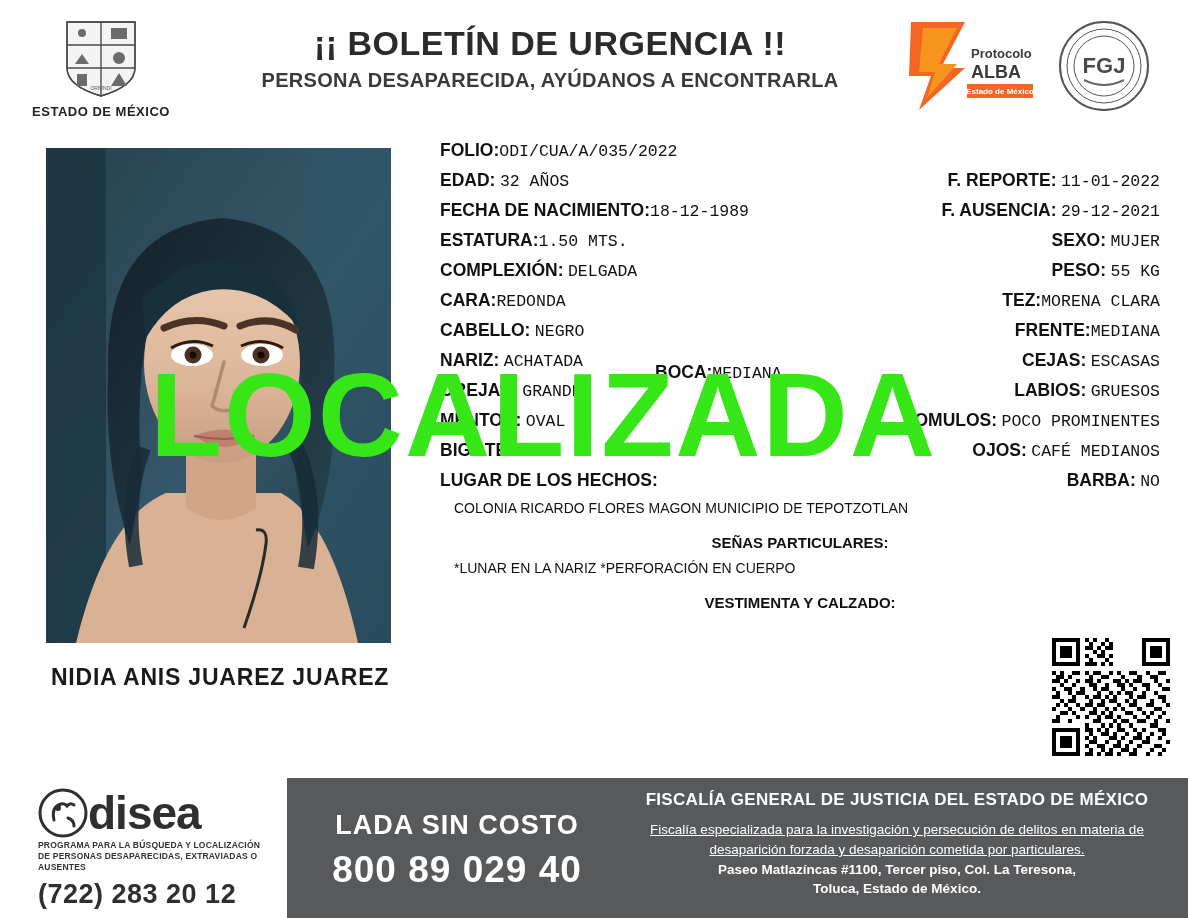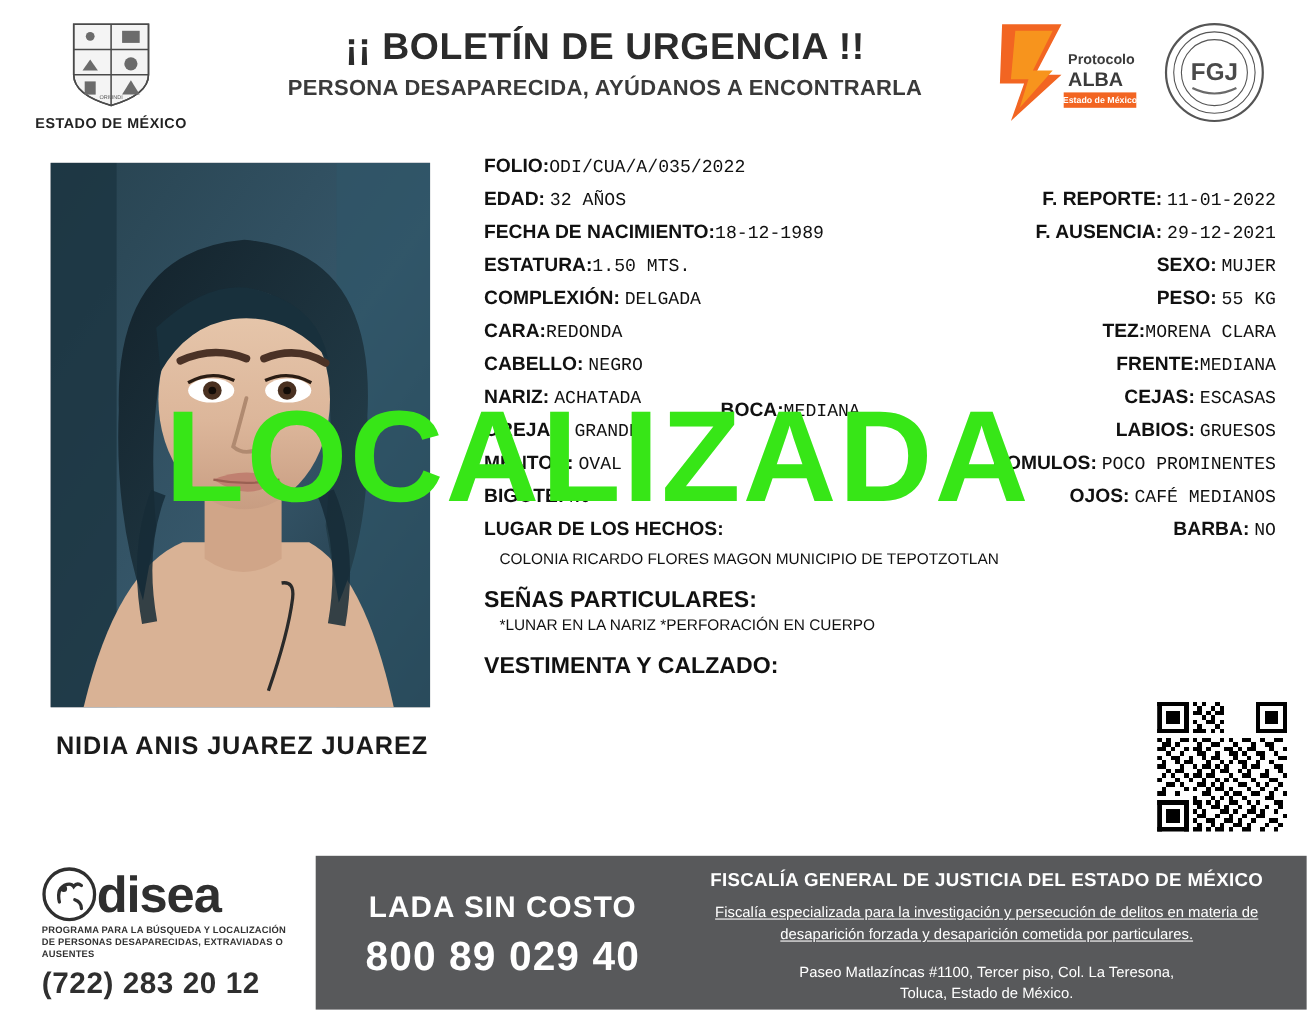--- a/index.html
+++ b/index.html
@@ -136,23 +136,24 @@
     font-family: Liberation Mono, monospace;
   }
   .sub-line {
     font-size: 14px;
     color: #111;
     padding-left: 14px;
     height: 26px;
   }
   .block-label {
     font-weight: bold;
-    font-size: 21px;
+    font-size: 15px;
     height: 26px;
     color: #111;
+    text-align: center;
   }
   .spacer-8 { height: 8px; }
 
   
   .inline-second {
     position: absolute;
     left: 215px;
     top: 0;
     margin-top: 12px;
   }
@@ -259,23 +260,22 @@
     letter-spacing: 0.3px;
   }
   .fgj-desc {
     font-size: 13.5px;
     line-height: 20px;
     margin-top: 10px;
     text-decoration: underline;
   }
   .fgj-addr {
     font-size: 13.5px;
-    font-weight: normal;
+    font-weight: bold;
     line-height: 19px;
-    margin-top: 14px;
   }
 </style>
 </head>
 <body>
 
 <div class="header">
 
   <div class="crest-block">
     <svg class="crest-svg" width="92" height="86" viewBox="0 0 92 86">
       <g fill="none" stroke="#4a4a4a" stroke-width="1.4">

